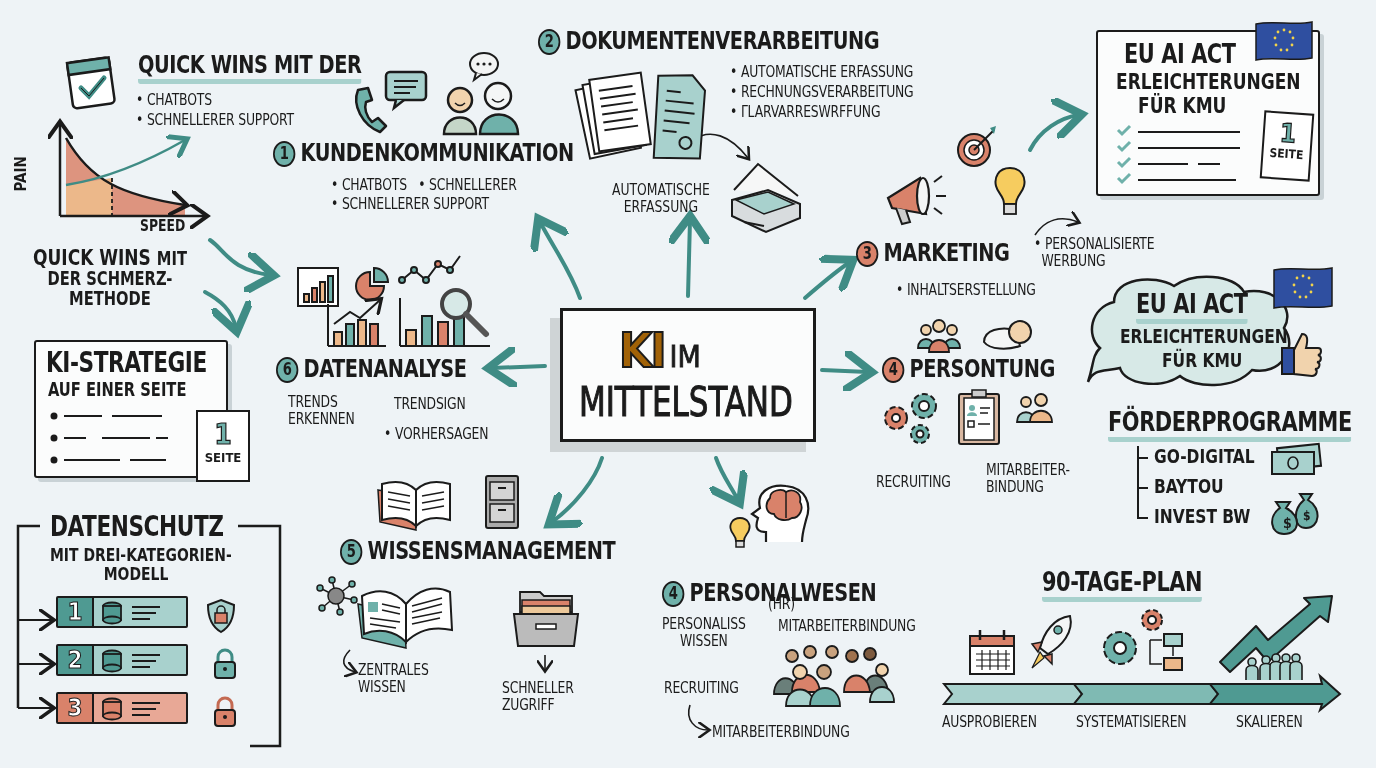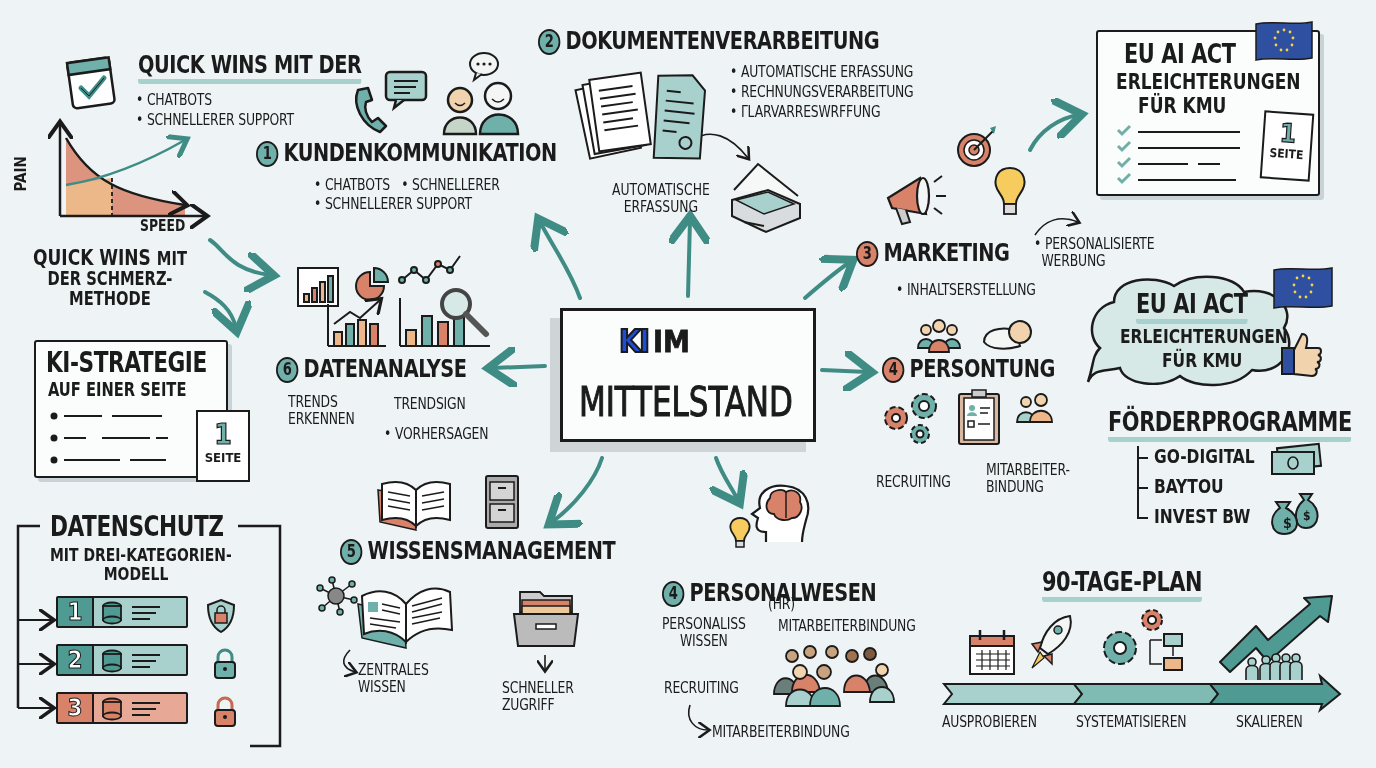--- a/index.html
+++ b/index.html
@@ -199,21 +199,21 @@
     <rect x="3" y="14" width="20" height="16" rx="3" fill="#6fb1aa" stroke="#1b1b1b" stroke-width="2"></rect>
     <circle cx="13" cy="21" r="2" fill="#1b1b1b"></circle>
   </svg>
   <svg class="abs" style="left:196px;top:186px" width="26" height="32" viewBox="0 0 26 32">
     <path d="M6,14 V9 A7,7 0 0 1 20,9 V14" fill="none" stroke="#c46a52" stroke-width="3"></path>
     <rect x="3" y="14" width="20" height="16" rx="3" fill="#d9826a" stroke="#1b1b1b" stroke-width="2"></rect>
     <circle cx="13" cy="21" r="2" fill="#1b1b1b"></circle>
   </svg>
 </div>
 
-<div class="abs" style="left:256px;top:140px">
+<div class="abs" style="left:273px;top:140px">
   <div class="t h-big"><span class="num teal">1</span><span>KUNDENKOMMUNIKATION</span></div>
   <div class="t small" style="margin-left:58px;margin-top:10px">• <span>CHATBOTS</span> &nbsp;&nbsp;• <span>SCHNELLERER</span></div>
   <div class="t small" style="margin-left:58px;margin-top:2px">• <span>SCHNELLERER SUPPORT</span></div>
 </div>
 
 <div class="abs t h-big" style="left:538px;top:28px"><span class="num teal">2</span><span>DOKUMENTENVERARBEITUNG</span></div>
 <div class="abs" style="left:730px;top:64px">
   <div class="t small">• <span>AUTOMATISCHE ERFASSUNG</span></div>
   <div class="t small" style="margin-top:3px">• <span>RECHNUNGSVERARBEITUNG</span></div>
   <div class="t small" style="margin-top:3px">• <span>ΓLARVARRESWRFFUNG</span></div>
@@ -456,22 +456,22 @@
 </div>
 <div class="abs t small" style="left:288px;top:394px">
     <div>TRENDS</div>
     <div>ERKENNEN</div>
   </div>
 <div class="abs t small" style="left:394px;top:396px">TRENDSIGN</div>
 <div class="abs t small" style="left:384px;top:426px">• <span>VORHERSAGEN</span></div>
 
 <div class="abs center-box" style="left:560px;top:308px;width:250px;height:128px">
   <div class="abs t" style="left:56px;top:14px;font-weight:bold">
-    <span style="font-size:32px;color:#1d4ed8;-webkit-text-stroke:2px #1b1b1b;letter-spacing:-2px">KI</span>
-    <span style="font-size:30px;font-weight:bold;-webkit-text-stroke:0.8px #1b1b1b">IM</span>
+    <span style="font-size:48px;color:#a16207;-webkit-text-stroke:2px #1b1b1b;letter-spacing:-2px">KI</span>
+    <span style="font-size:30px;font-weight:normal;-webkit-text-stroke:0.8px #1b1b1b">IM</span>
   </div>
   <div class="abs t" style="left:16px;top:70px;font-size:40px;-webkit-text-stroke:1px #1b1b1b;transform:scaleX(0.86);transform-origin:left top">MITTELSTAND</div>
 </div>
 
 <svg class="abs" style="left:376px;top:476px" width="80" height="56" viewBox="0 0 80 56">
   <path d="M2,14 L38,20 L40,54 L4,46 Z" fill="#d9826a" stroke="#1b1b1b" stroke-width="1.5"></path>
   <path d="M6,8 C20,4 32,6 40,14 L40,50 C32,42 20,40 6,44 Z" fill="#fff" stroke="#1b1b1b" stroke-width="2"></path>
   <path d="M74,8 C60,4 48,6 40,14 L40,50 C48,42 60,40 74,44 Z" fill="#fff" stroke="#1b1b1b" stroke-width="2"></path>
   <g stroke="#1b1b1b" stroke-width="1.5">
       <line x1="12" y1="16" x2="34" y2="20"></line>

